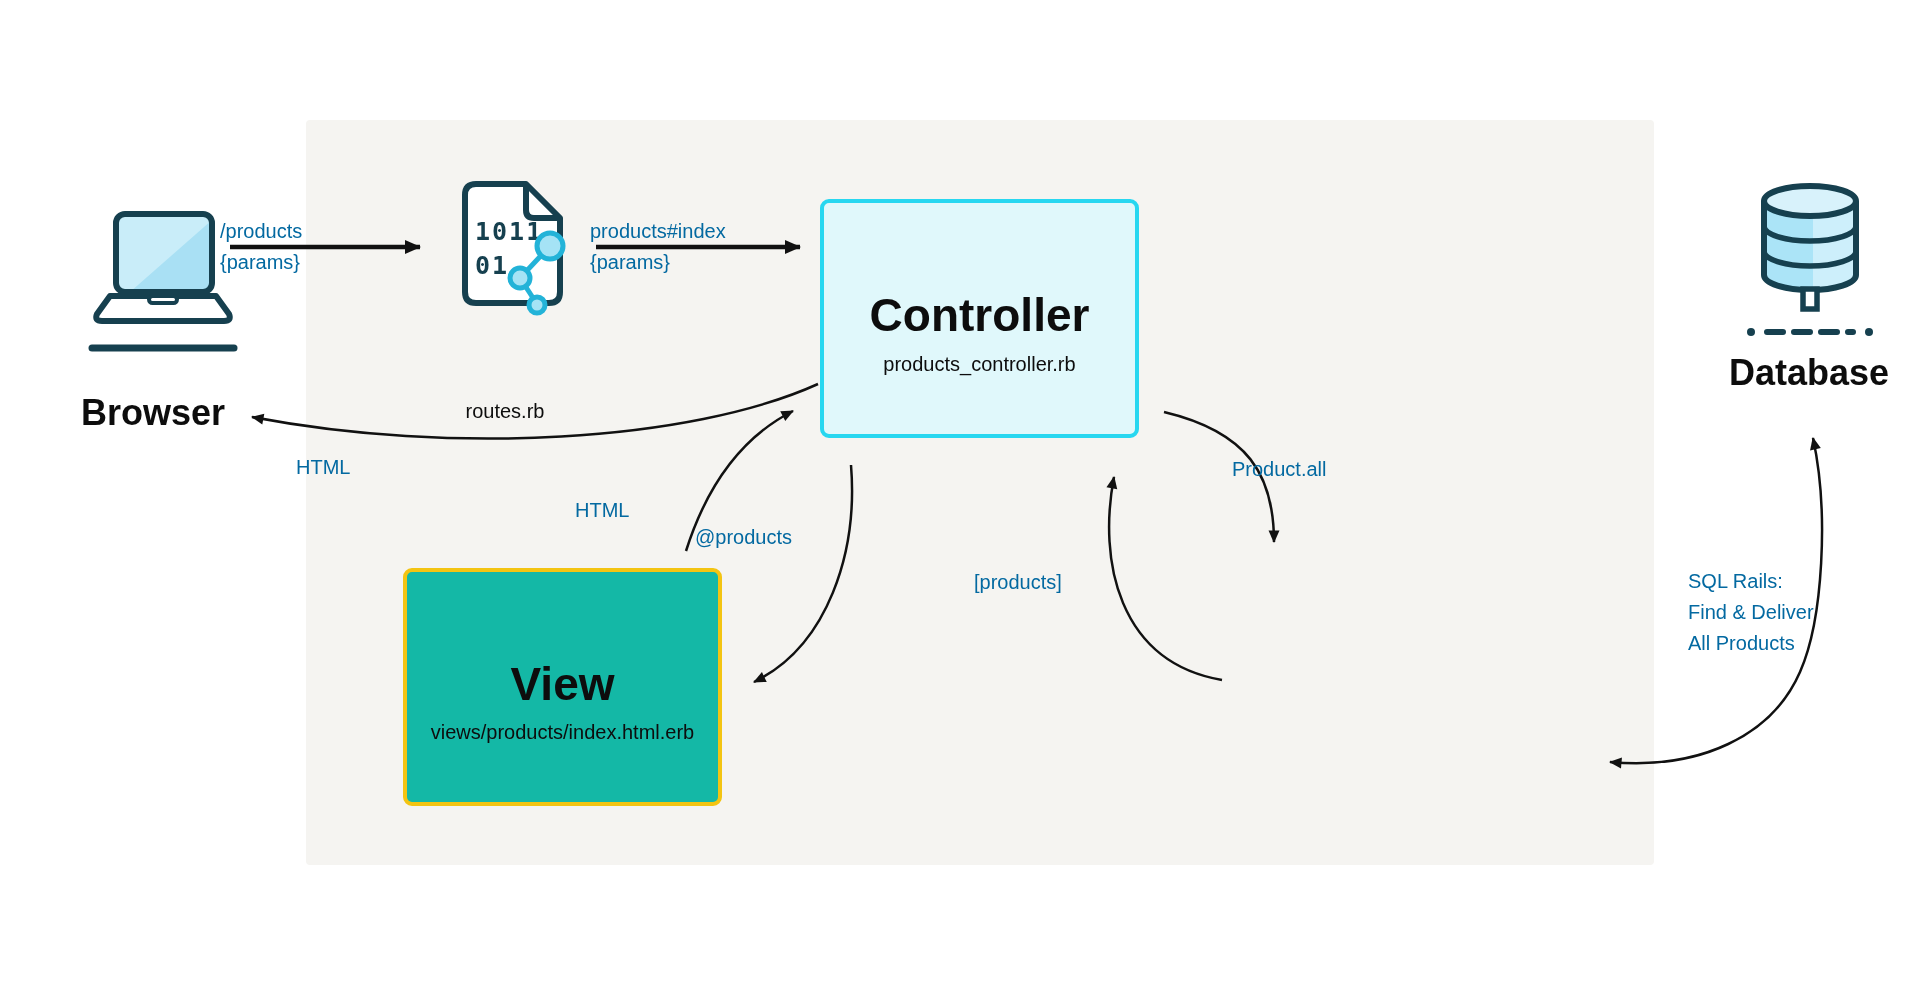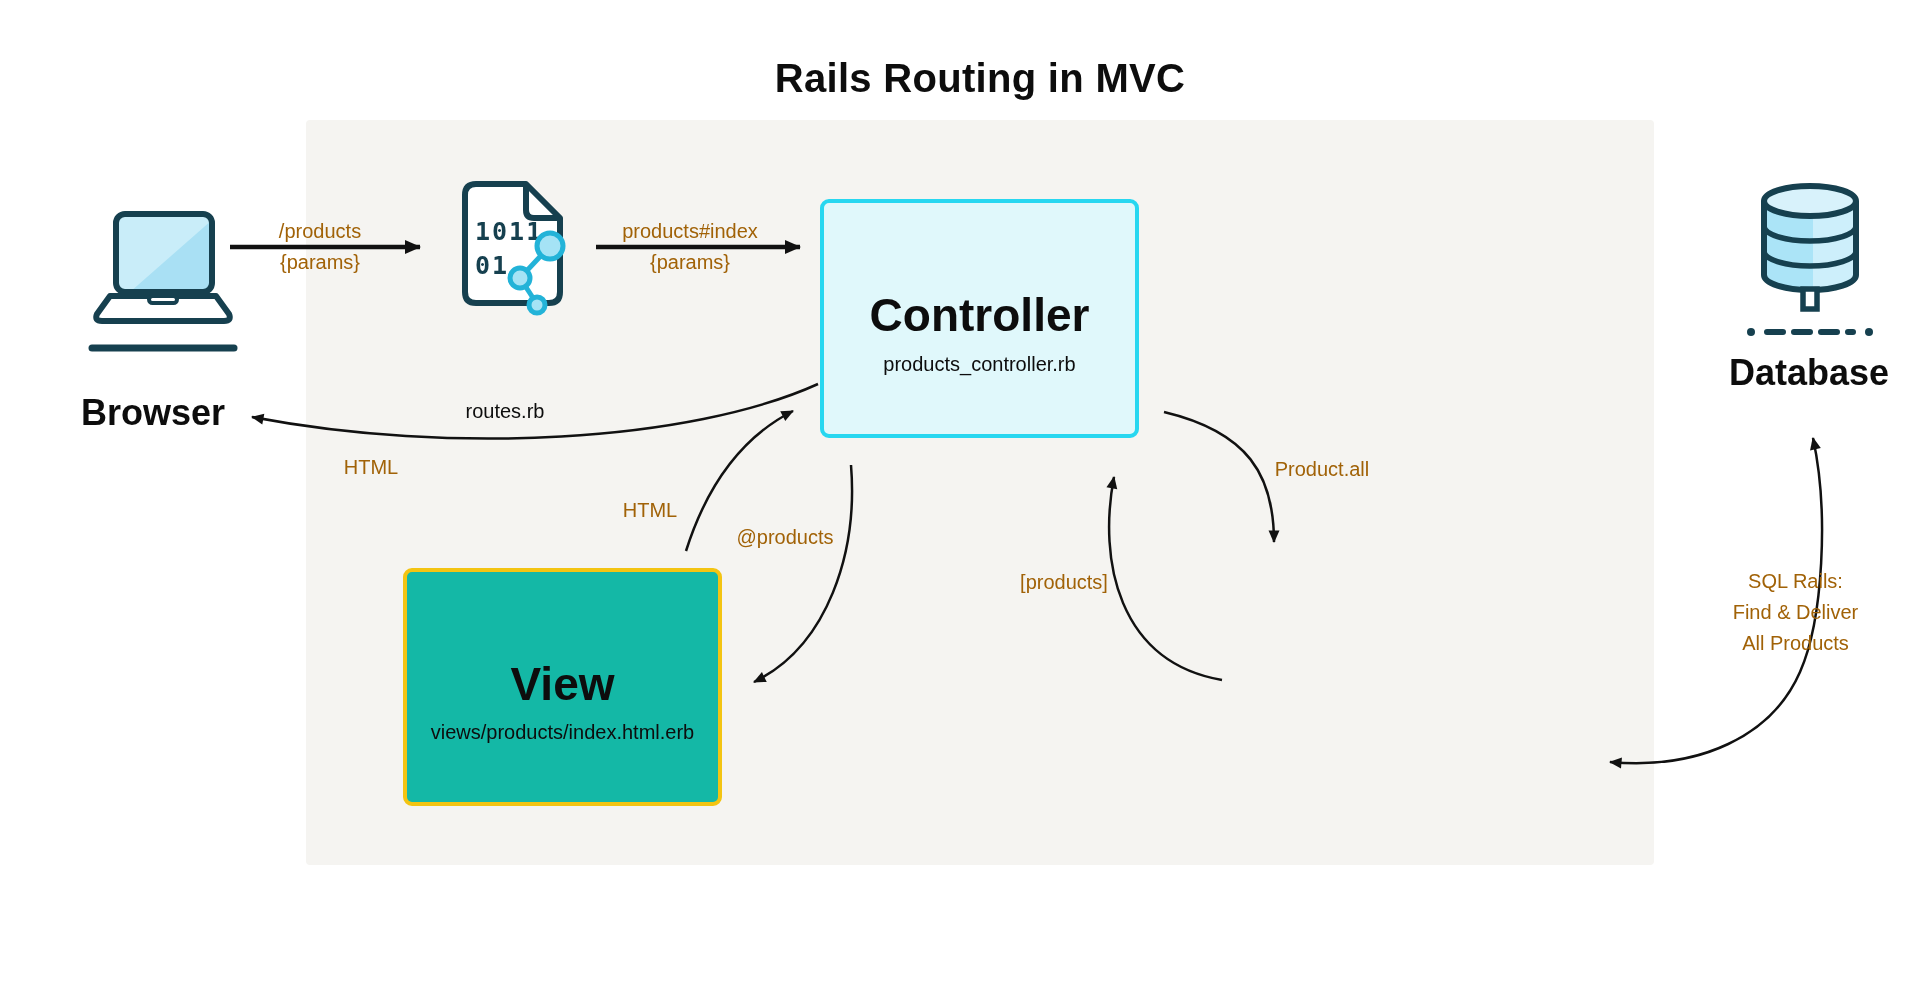--- a/index.html
+++ b/index.html
@@ -12,21 +12,21 @@
 
   .title { left:306px; top:56px; width:1348px; text-align:center;
            font-size:40px; font-weight:700; letter-spacing:.3px; }
 
   .edges-svg { left:0; top:0; width:1920px; height:1005px; pointer-events:none; z-index:5; }
   .edge-thick { fill:none; stroke:#111111; stroke-width:4.5; }
   .edge-thin  { fill:none; stroke:#111111; stroke-width:2.5; }
 
   .node-label { font-weight:700; font-size:36px; text-align:center; z-index:3; }
   .sub-label  { font-size:20px; text-align:center; z-index:3; }
-  .edge-label { font-size:20px; text-align:center; z-index:6; color:#a16207; }
+  .edge-label { font-size:20px; text-align:left; z-index:6; color:#0369a1; }
   .edge-label span { display:block; line-height:31px; }
 
   .box { display:flex; flex-direction:column; align-items:center; justify-content:center;
          gap:0; padding-top:30px; border-style:solid; border-width:4px; border-radius:9px; z-index:4; }
   .box-title { font-size:46px; font-weight:700; line-height:1.05; }
   .box-sub   { font-size:20px;margin-top:13px; }
 
   .controller { left:820px; top:199px; width:319px; height:239px; background:#e0f8fb; border-color:#27d7f0; }
   .view       { left:403px; top:568px; width:319px; height:238px; background:#14b8a6; border-color:#f3c412; }
   .model      { left:1245px; top:568px; width:319px; height:238px; background:#f8e8e6; border-color:#a92a2a; }
@@ -34,21 +34,20 @@
   .icon { z-index:3; }
   .icon svg { display:block; width:100%; height:100%; }
 </style>
 </head>
 <body>
 
 <div class="canvas">
 
   <div class="abs panel"></div>
 
-  <div class="abs title">Rails Routing in MVC</div>
 
   <div class="abs icon" style="left:88px; top:210px; width:150px; height:160px;">
     <svg viewBox="0 0 150 160">
       <defs>
           <clipPath id="scr">
             <rect x="28" y="4" width="96" height="78" rx="9"></rect>
           </clipPath>
         </defs>
       <rect x="28" y="4" width="96" height="78" rx="9" fill="#c9edf9"></rect>
       <polygon points="124,10 124,82 42,82" fill="#a9e0f4" clip-path="url(#scr)"></polygon>

